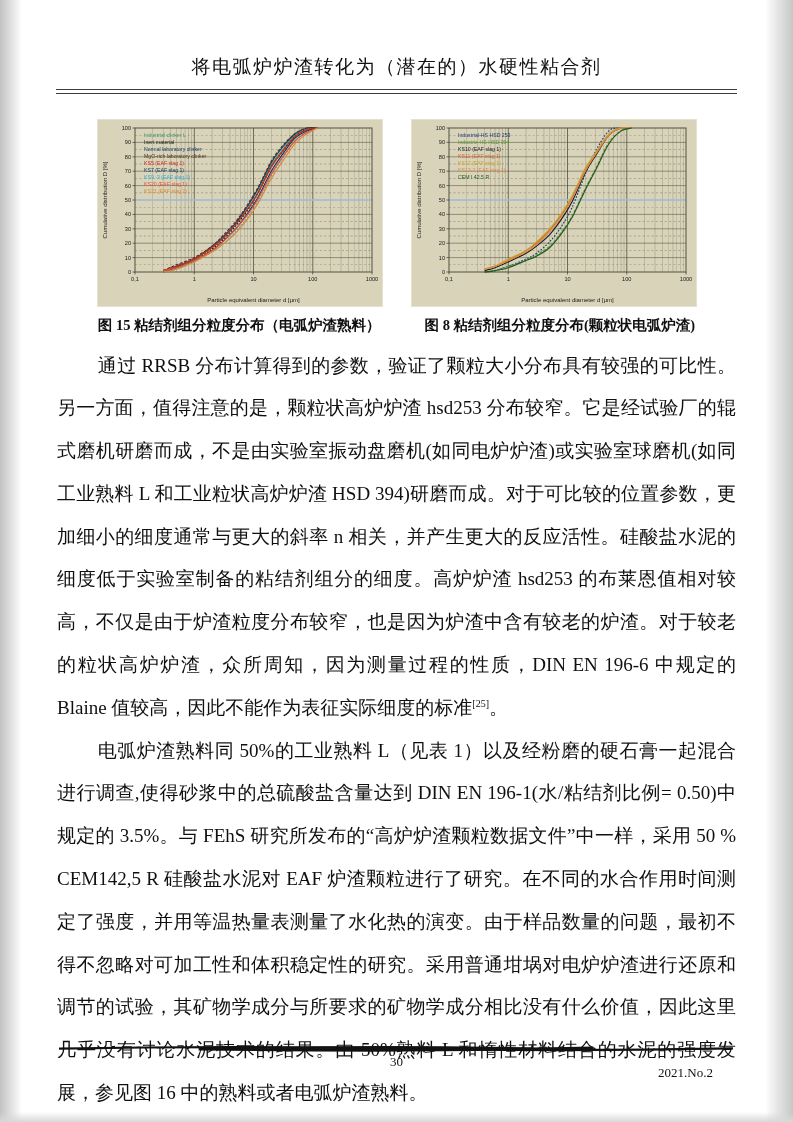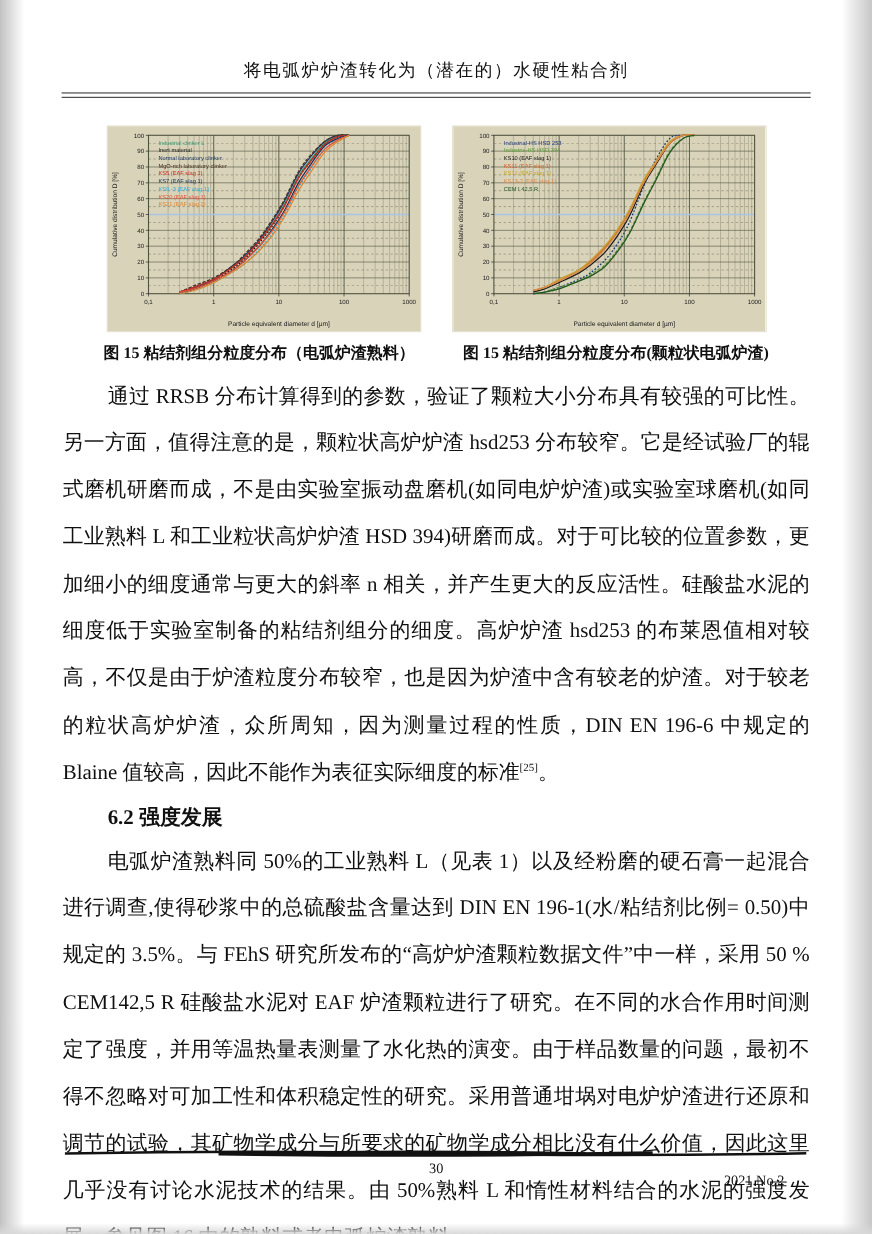--- a/index.html
+++ b/index.html
@@ -4,21 +4,21 @@
 <style>
   html,body{margin:0;padding:0;background:#e9e9e9;}
   .page{position:relative;width:793px;height:1122px;margin:0 auto;background:#fff;
         font-family:"Liberation Serif","DejaVu Serif",serif;color:#101010;overflow:hidden;}
   .edge{position:absolute;top:0;bottom:0;pointer-events:none;z-index:5;}
   .edge.left{left:0;width:22px;background:linear-gradient(90deg,#c2c2c2,rgba(255,255,255,0));}
   .edge.right{right:0;width:28px;background:linear-gradient(270deg,#c6c6c6,rgba(255,255,255,0));}
   .edge-bottom{position:absolute;left:0;right:0;bottom:0;height:10px;
         background:linear-gradient(0deg,#d8d8d8,rgba(255,255,255,0));pointer-events:none;z-index:5;}
 
-  .header-title{padding-top:54px;text-align:center;font-size:16px;letter-spacing:1.5px;}
+  .header-title{padding-top:54px;text-align:center;font-size:19px;letter-spacing:1.5px;}
   .header-rule{margin:9px 56px 0 56px;height:2.5px;border-top:1.6px solid #3d3d3d;border-bottom:1.1px solid #3d3d3d;}
 
   .figures-row{display:flex;justify-content:center;gap:30px;margin-top:26px;}
   .chart-holder{width:284px;height:186px;box-shadow:0 0 0 1px #e4e0d2;}
   svg{display:block;}
   svg text{font-family:"Liberation Sans","DejaVu Sans",sans-serif;}
 
   .captions-row{display:flex;justify-content:center;gap:44px;margin-top:10px;
         font-weight:bold;font-size:14.5px;}
   .caption{white-space:nowrap;}
@@ -265,26 +265,25 @@
           <text x="46" y="37.5" font-size="5.2" fill="#d2622a">KS11 (EAF slag 1)</text>
           <text x="46" y="44.5" font-size="5.2" fill="#caa32a">KS12 (EAF slag 1)</text>
           <text x="46" y="51.5" font-size="5.2" fill="#d88a4a">KS13-2 (EAF slag 1)</text>
           <text x="46" y="58.5" font-size="5.2" fill="#23561f">CEM I 42.5 R</text>
         </svg>
       </div>
   </div>
 
   <div class="captions-row">
     <div class="caption">图 15  粘结剂组分粒度分布（电弧炉渣熟料）</div>
-    <div class="caption">图 15  粘结剂组分粒度分布(颗粒状电弧炉渣)</div>
+    <div class="caption">图 8  粘结剂组分粒度分布(颗粒状电弧炉渣)</div>
   </div>
 
   <div class="body-text">
     <p><span>通过 RRSB 分布计算得到的参数，验证了颗粒大小分布具有较强的可比性。另一方面，值得注意的是，颗粒状高炉炉渣 hsd253 分布较窄。它是经试验厂的辊式磨机研磨而成，不是由实验室振动盘磨机(如同电炉炉渣)或实验室球磨机(如同工业熟料 L 和工业粒状高炉炉渣 HSD 394)研磨而成。对于可比较的位置参数，更加细小的细度通常与更大的斜率 n 相关，并产生更大的反应活性。硅酸盐水泥的细度低于实验室制备的粘结剂组分的细度。高炉炉渣 hsd253 的布莱恩值相对较高，不仅是由于炉渣粒度分布较窄，也是因为炉渣中含有较老的炉渣。对于较老的粒状高炉炉渣，众所周知，因为测量过程的性质，DIN EN 196-6 中规定的 Blaine 值较高，因此不能作为表征实际细度的标准</span><sup>[25]</sup><span>。</span></p>
-    <p class="section-heading">6.2  强度发展</p>
     <p>电弧炉渣熟料同 50%的工业熟料 L（见表 1）以及经粉磨的硬石膏一起混合进行调查,使得砂浆中的总硫酸盐含量达到 DIN EN 196-1(水/粘结剂比例= 0.50)中规定的 3.5%。与 FEhS 研究所发布的“高炉炉渣颗粒数据文件”中一样，采用 50 % CEM142,5 R 硅酸盐水泥对 EAF 炉渣颗粒进行了研究。在不同的水合作用时间测定了强度，并用等温热量表测量了水化热的演变。由于样品数量的问题，最初不得不忽略对可加工性和体积稳定性的研究。采用普通坩埚对电炉炉渣进行还原和调节的试验，其矿物学成分与所要求的矿物学成分相比没有什么价值，因此这里几乎没有讨论水泥技术的结果。由 50%熟料 L 和惰性材料结合的水泥的强度发展，参见图 16 中的熟料或者电弧炉渣熟料。</p>
   </div>
 
   <div class="footer">
     <svg class="footer-rule" viewBox="0 0 671 9" preserveAspectRatio="none">
       <path d="M2,4.6 Q170,1.6 335,4.6 T668,4.4" stroke="#121212" stroke-width="2.3" fill="none"></path>
       <path d="M140,4.9 Q335,7.6 530,4.1" stroke="#121212" stroke-width="3.1" fill="none"></path>
       <path d="M210,4.2 Q335,2.0 470,4.8" stroke="#121212" stroke-width="2.6" fill="none"></path>
     </svg>
     <div class="footer-meta">

